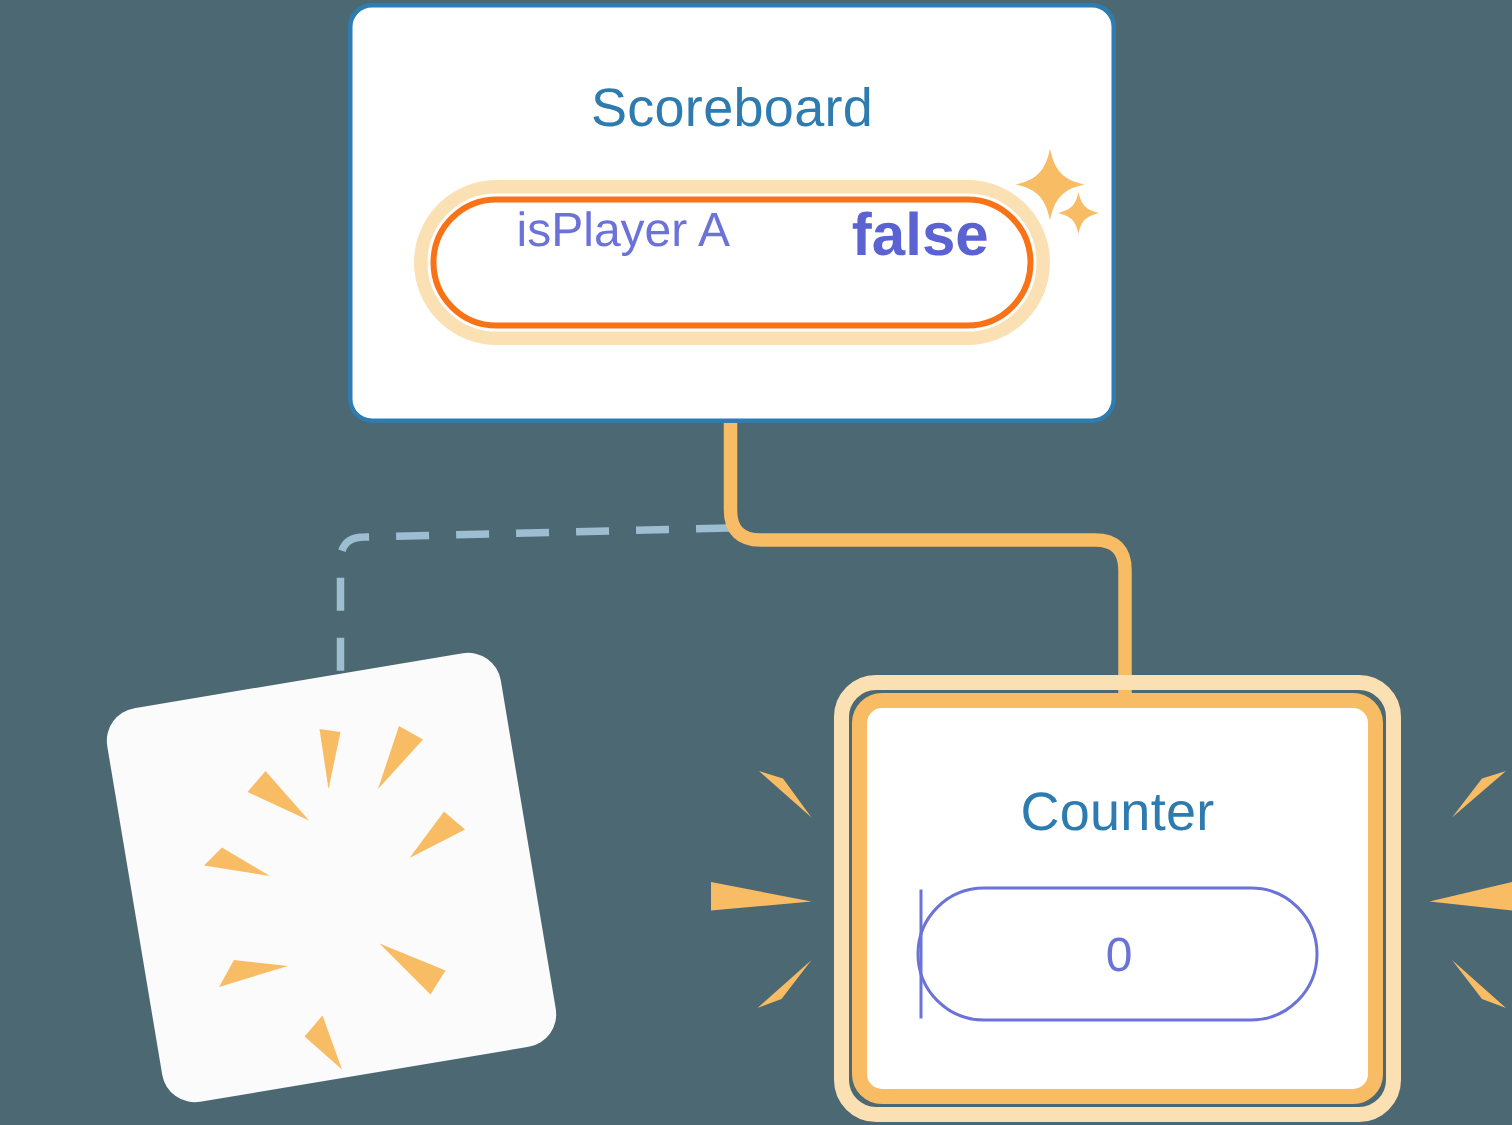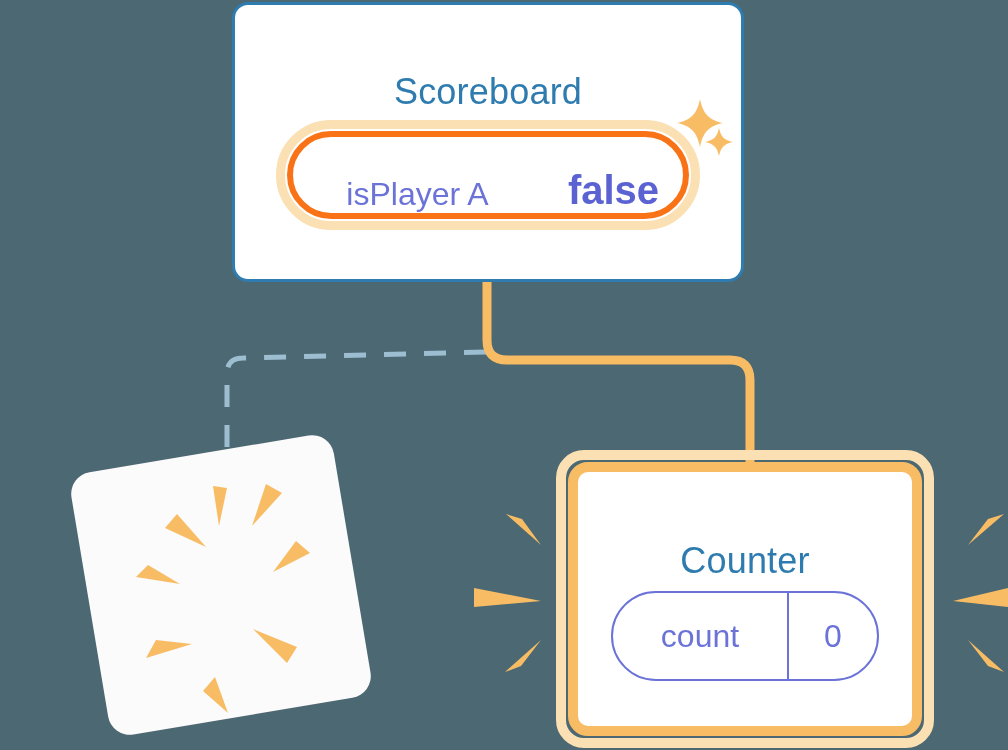--- a/index.html
+++ b/index.html
@@ -47,21 +47,20 @@
   .card-title {
     position: absolute;
     left: 0;
     right: 0;
     text-align: center;
     color: #2e7caf;
     font-size: 36px;
     font-weight: 400;
     letter-spacing: 0.2px;
     white-space: nowrap;
-    margin-top: 20px;
   }
   .card-scoreboard .card-title { top: 46px; }
 
   
   .pill-hi {
     position: absolute;
     left: 276px;
     top: 120px;
     width: 424px;
     height: 110px;
@@ -69,26 +68,26 @@
     border-radius: 999px;
     box-sizing: border-box;
     background: transparent;
   }
   .pill-hi-inner {
     position: absolute;
     left: 287px;
     top: 131px;
     width: 402px;
     height: 88px;
-    border: 6px solid #f97316;
+    border: 4px solid #f97316;
     border-radius: 999px;
     box-sizing: border-box;
     background: #ffffff;
     display: flex;
-    align-items: flex-end;
+    align-items: flex-start;
   }
   .pill-hi-key {
     flex: 0 0 249px;
     display: flex;
     align-items: center;
     justify-content: center;
     color: #6b72d8;
     font-size: 32px;
     font-weight: 400;
     white-space: nowrap;
@@ -236,21 +235,20 @@
       <div class="pill-hi-key">isPlayer A</div>
       <div class="pill-hi-div"></div>
       <div class="pill-hi-val">false</div>
     </div>
 
     <div class="card-counter-halo"></div>
     <div class="card-counter">
       <div class="card-title">Counter</div>
     </div>
     <div class="pill-plain">
-      <div class="pill-plain-key">count</div>
       <div class="pill-plain-div"></div>
       <div class="pill-plain-val">0</div>
     </div>
   </div>
 
   <svg class="layer" style="z-index:5" viewBox="0 0 1008 750" xmlns="http://www.w3.org/2000/svg">
     <g fill="#f8bc65">
       <polygon points="213,486 227,488 219,526"></polygon>
       <polygon points="266,484 282,493 252,526"></polygon>
       <polygon points="148,565 136,577 180,584"></polygon>

